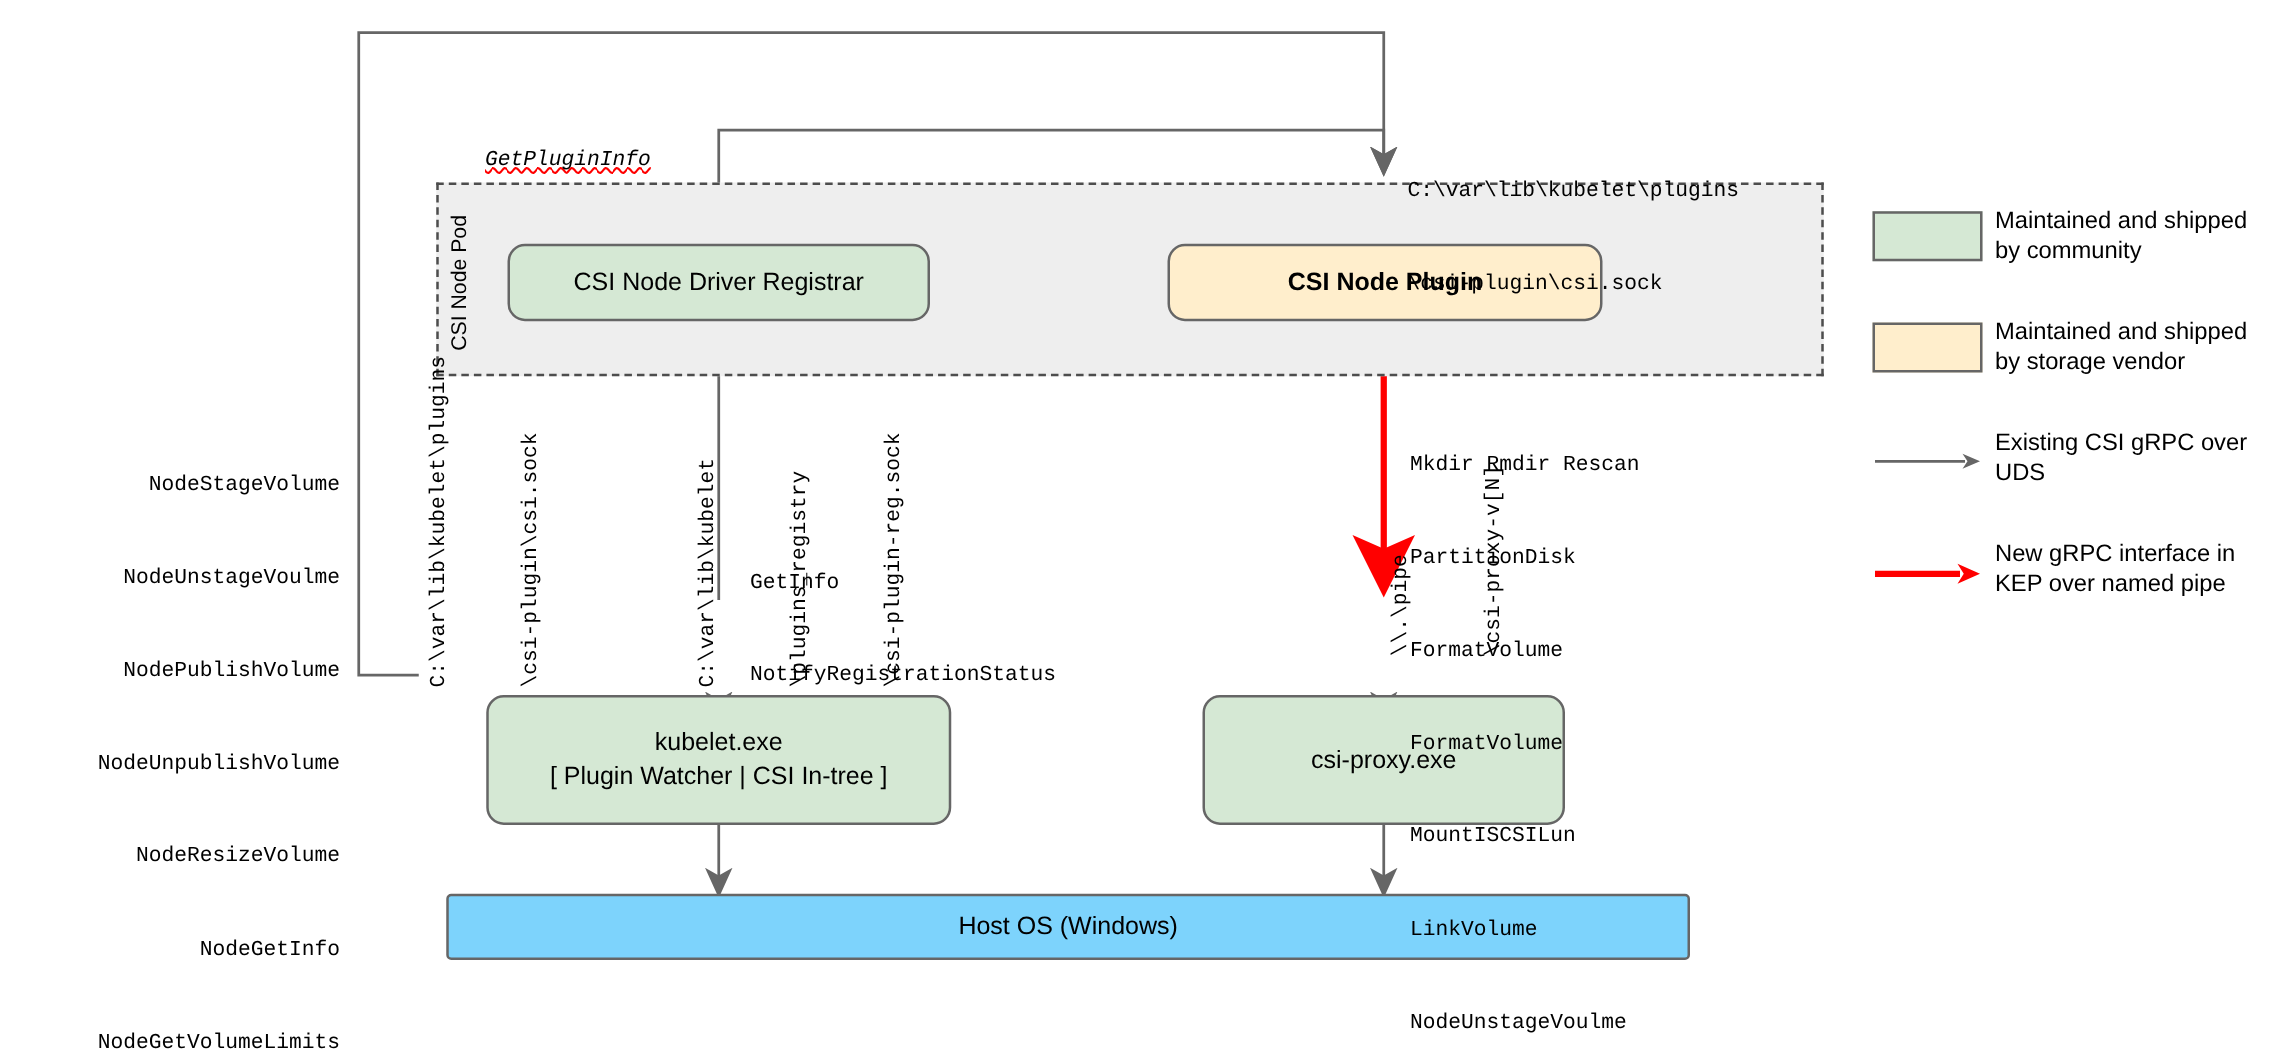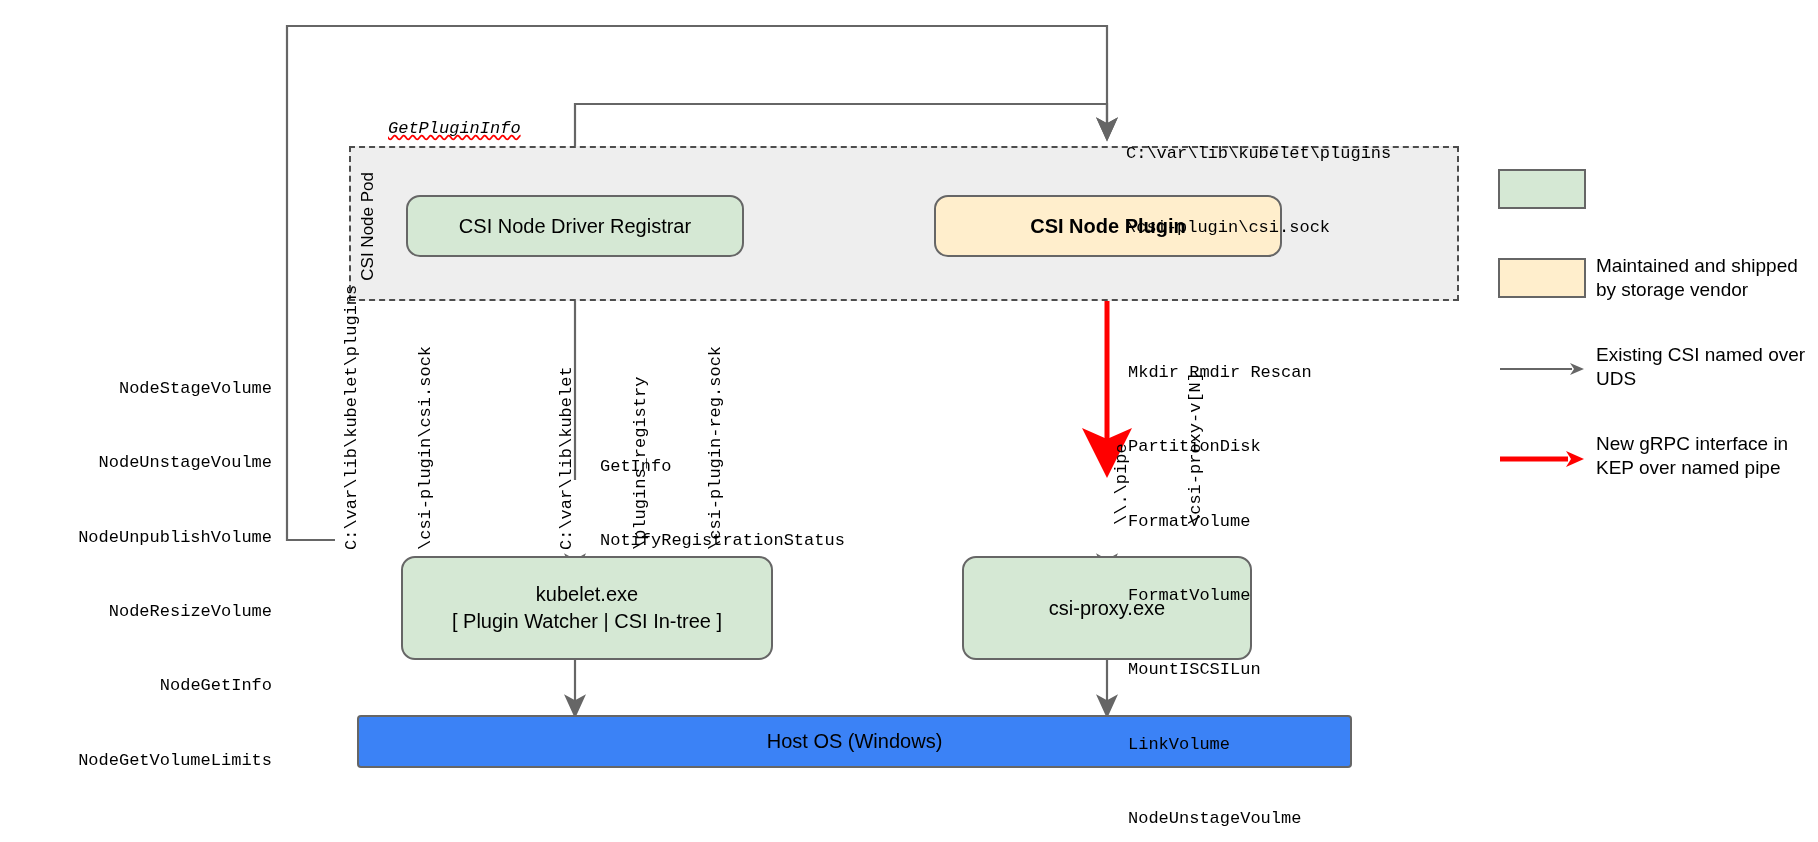--- a/index.html
+++ b/index.html
@@ -63,21 +63,21 @@
     flex-direction: column;
     align-items: center;
     justify-content: center;
     font-size: 20px;
     color: #000000;
     text-align: right;
     line-height: 1.35;
   }
   .node-green { background: #d5e8d4; }
   .node-yellow { background: #ffeecc; font-weight: bold; }
-  .node-blue  { background: #3b82f6; }
+  .node-blue  { background: #7dd3fc; }
 
   .mono {
     font-family: "Liberation Mono", "DejaVu Sans Mono", monospace;
     font-size: 17px;
     color: #000000;
     white-space: pre;
     line-height: 1.46;
   }
 
   .abs { position: absolute; }
@@ -186,21 +186,21 @@
   </div>
 
   <div class="node-box node-green" style="left:406px; top:195px; width:338px; height:62px;">
     <span>CSI Node Driver Registrar</span>
   </div>
 
   <div class="node-box node-yellow" style="left:934px; top:195px; width:348px; height:62px;">
     <span>CSI Node Plugin</span>
   </div>
 
-  <div class="node-box node-green" style="left:401px; top:556px; width:372px; height:104px;">
+  <div class="node-box node-green" style="left:389px; top:556px; width:372px; height:104px;">
     <span>kubelet.exe</span>
     <span>[ Plugin Watcher | CSI In-tree ]</span>
   </div>
 
   <div class="node-box node-green" style="left:962px; top:556px; width:290px; height:104px;">
     <span>csi-proxy.exe</span>
   </div>
 
   <div class="node-box node-blue" style="left:357px; top:715px; width:995px; height:53px; border-radius:4px;">
     <span>Host OS (Windows)</span>
@@ -209,20 +209,21 @@
   <div class="abs mono misspelled" style="left:388px; top:117px;">GetPluginInfo</div>
 
   <div class="abs mono" style="left:1126px; top:92px;">
     <div>C:\var\lib\kubelet\plugins</div>
     <div>\csi-plugin\csi.sock</div>
   </div>
 
   <div class="abs mono" style="left:22px; top:327px; width:250px; text-align:right;">
     <div>NodeStageVolume</div>
     <div>NodeUnstageVoulme</div>
+    <div>NodePublishVolume</div>
     <div>NodeUnpublishVolume</div>
     <div>NodeResizeVolume</div>
     <div>NodeGetInfo</div>
     <div>NodeGetVolumeLimits</div>
     
   </div>
 
   <div class="vert-label mono" style="left:290px; top:550px;">
     <div class="vtext-block">C:\var\lib\kubelet\plugins</div>
     <div class="vtext-block">\csi-plugin\csi.sock</div>
@@ -255,37 +256,38 @@
     
     
   </div>
 
   <div class="legend">
 
     <div class="legend-row">
       <div class="legend-swatch-wrap">
         <div class="legend-swatch" style="background:#d5e8d4;"></div>
       </div>
+      <div class="legend-text">Maintained and shipped by community</div>
     </div>
 
     <div class="legend-row">
       <div class="legend-swatch-wrap">
         <div class="legend-swatch" style="background:#ffeecc;"></div>
       </div>
       <div class="legend-text">Maintained and shipped by storage vendor</div>
     </div>
 
     <div class="legend-row">
       <div class="legend-arrow-wrap">
         <svg width="88" height="16" viewBox="0 0 88 16">
           <path d="M2 8 L74 8" stroke="#666666" stroke-width="2.2" fill="none"></path>
           <path d="M72 2 L86 8 L72 14 L76 8 z" fill="#666666"></path>
         </svg>
       </div>
-      <div class="legend-text">Existing CSI named over UDS</div>
+      <div class="legend-text">Existing CSI gRPC over UDS</div>
     </div>
 
     <div class="legend-row">
       <div class="legend-arrow-wrap">
         <svg width="88" height="18" viewBox="0 0 88 18">
           <path d="M2 9 L70 9" stroke="#ff0000" stroke-width="5" fill="none"></path>
           <path d="M68 1 L86 9 L68 17 L73 9 z" fill="#ff0000"></path>
         </svg>
       </div>
       <div class="legend-text">New gRPC interface in KEP over named pipe</div>

